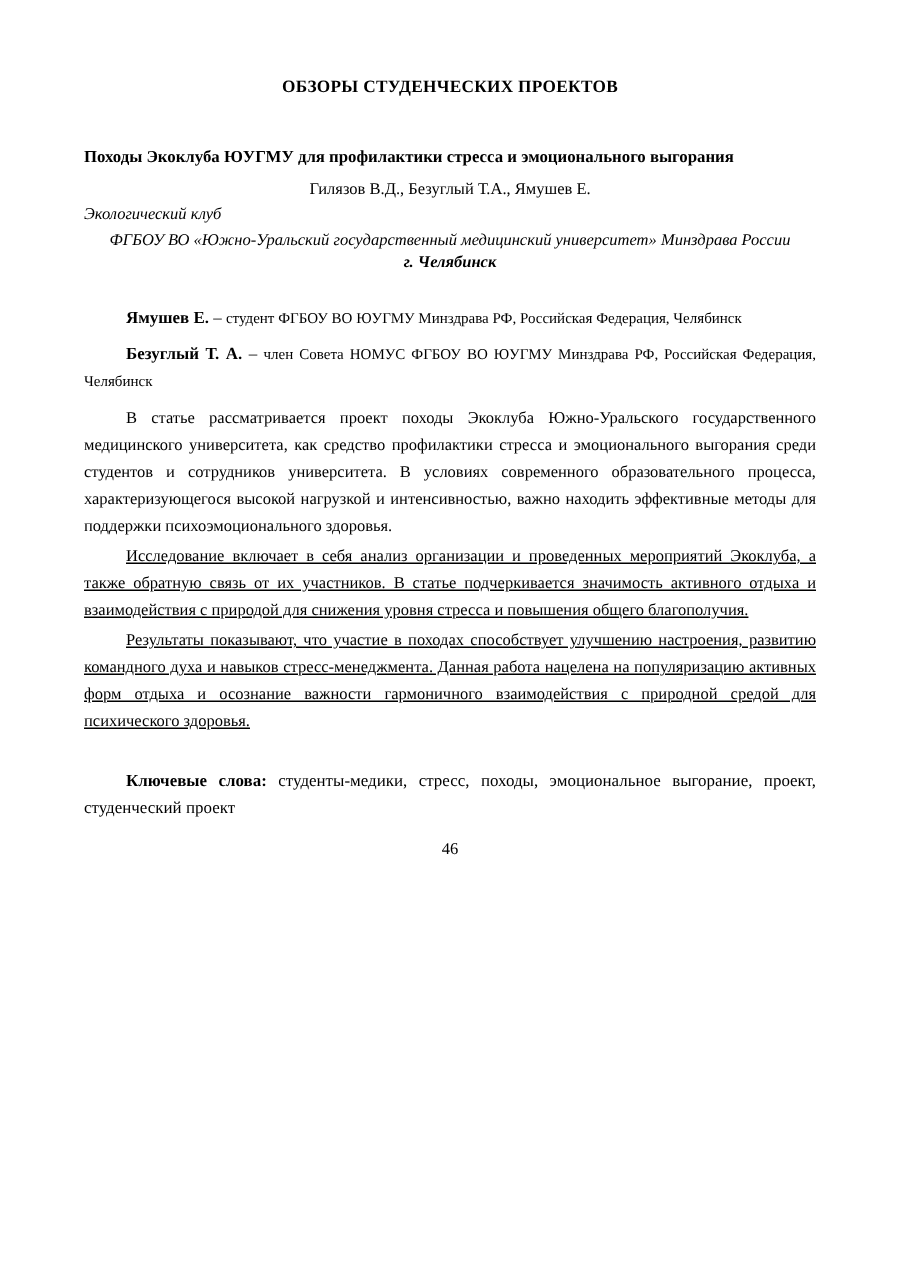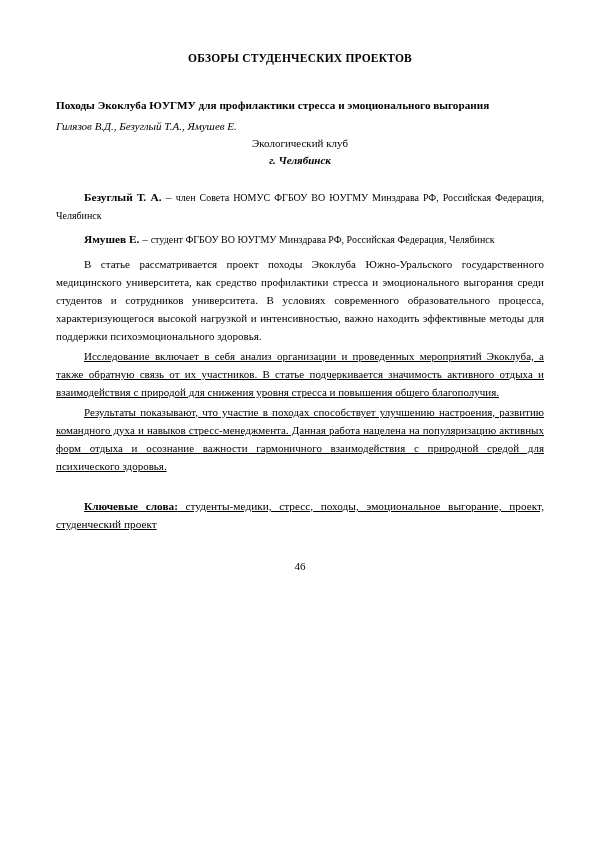--- a/index.html
+++ b/index.html
@@ -30,26 +30,26 @@
     margin: 0 0 34px 0;
   }
   .article-title {
     text-align: left;
     font-weight: bold;
     font-size: 11.2px;
     line-height: 1.4;
     margin: 0 0 6px 0;
   }
   .authors {
-    font-style: italic;
+    text-align: center;
     font-size: 11px;
     margin: 0 0 5px 0;
   }
   .affil-club {
-    text-align: center;
+    font-style: italic;
     font-size: 11px;
     margin: 0 0 5px 0;
   }
   .affil-univ {
     text-align: center;
     font-style: italic;
     font-size: 11px;
     margin: 0 0 3px 0;
   }
   .affil-city {
@@ -88,21 +88,20 @@
   .para.spaced {
     margin-top: 2px;
     text-decoration: underline;
   }
   .keywords {
     font-size: 11.3px;
     line-height: 1.64;
     text-align: justify;
     text-indent: 28px;
     margin: 22px 0 0 0;
-    text-decoration: underline;
   }
   .keywords .kw-label {
     font-weight: bold;
   }
   .page-number {
     position: absolute;
     left: 0;
     right: 0;
     bottom: 48px;
     text-align: center;
@@ -115,30 +114,31 @@
 <div class="page">
 
   <div class="section-title">ОБЗОРЫ СТУДЕНЧЕСКИХ ПРОЕКТОВ</div>
 
   <div class="article-title">Походы Экоклуба ЮУГМУ для профилактики стресса и эмоционального выгорания</div>
 
   <div class="authors">Гилязов В.Д., Безуглый Т.А., Ямушев Е.</div>
 
   <div class="affil-club">Экологический клуб</div>
 
+  <div class="affil-univ">ФГБОУ ВО «Южно-Уральский государственный медицинский университет» Минздрава России</div>
 
   <div class="affil-city">г. Челябинск</div>
 
 
   <div class="bio">
-    <span class="nm">Безуглый Т. А.</span><span> – </span><span class="small">член Совета НОМУС ФГБОУ ВО ЮУГМУ Минздрава РФ, Российская Федерация, Челябинск</span>
+    <span class="nm">Ямушев Е.</span><span> – </span><span class="small">студент ФГБОУ ВО ЮУГМУ Минздрава РФ, Российская Федерация, Челябинск</span>
   </div>
 
   <div class="bio">
-    <span class="nm">Ямушев Е.</span><span> – </span><span class="small">студент ФГБОУ ВО ЮУГМУ Минздрава РФ, Российская Федерация, Челябинск</span>
+    <span class="nm">Безуглый Т. А.</span><span> – </span><span class="small">член Совета НОМУС ФГБОУ ВО ЮУГМУ Минздрава РФ, Российская Федерация, Челябинск</span>
   </div>
 
 
   <div class="para">В статье рассматривается проект походы Экоклуба Южно-Уральского государственного медицинского университета, как средство профилактики стресса и эмоционального выгорания среди студентов и сотрудников университета. В условиях современного образовательного процесса, характеризующегося высокой нагрузкой и интенсивностью, важно находить эффективные методы для поддержки психоэмоционального здоровья.</div>
   <div class="para spaced">Исследование включает в себя анализ организации и проведенных мероприятий Экоклуба, а также обратную связь от их участников. В статье подчеркивается значимость активного отдыха и взаимодействия с природой для снижения уровня стресса и повышения общего благополучия.</div>
   <div class="para spaced">Результаты показывают, что участие в походах способствует улучшению настроения, развитию командного духа и навыков стресс-менеджмента. Данная работа нацелена на популяризацию активных форм отдыха и осознание важности гармоничного взаимодействия с природной средой для психического здоровья.</div>
 
   <div class="keywords">
     <span class="kw-label">Ключевые слова:</span><span> студенты-медики, стресс, походы, эмоциональное выгорание, проект, студенческий проект</span>
   </div>

